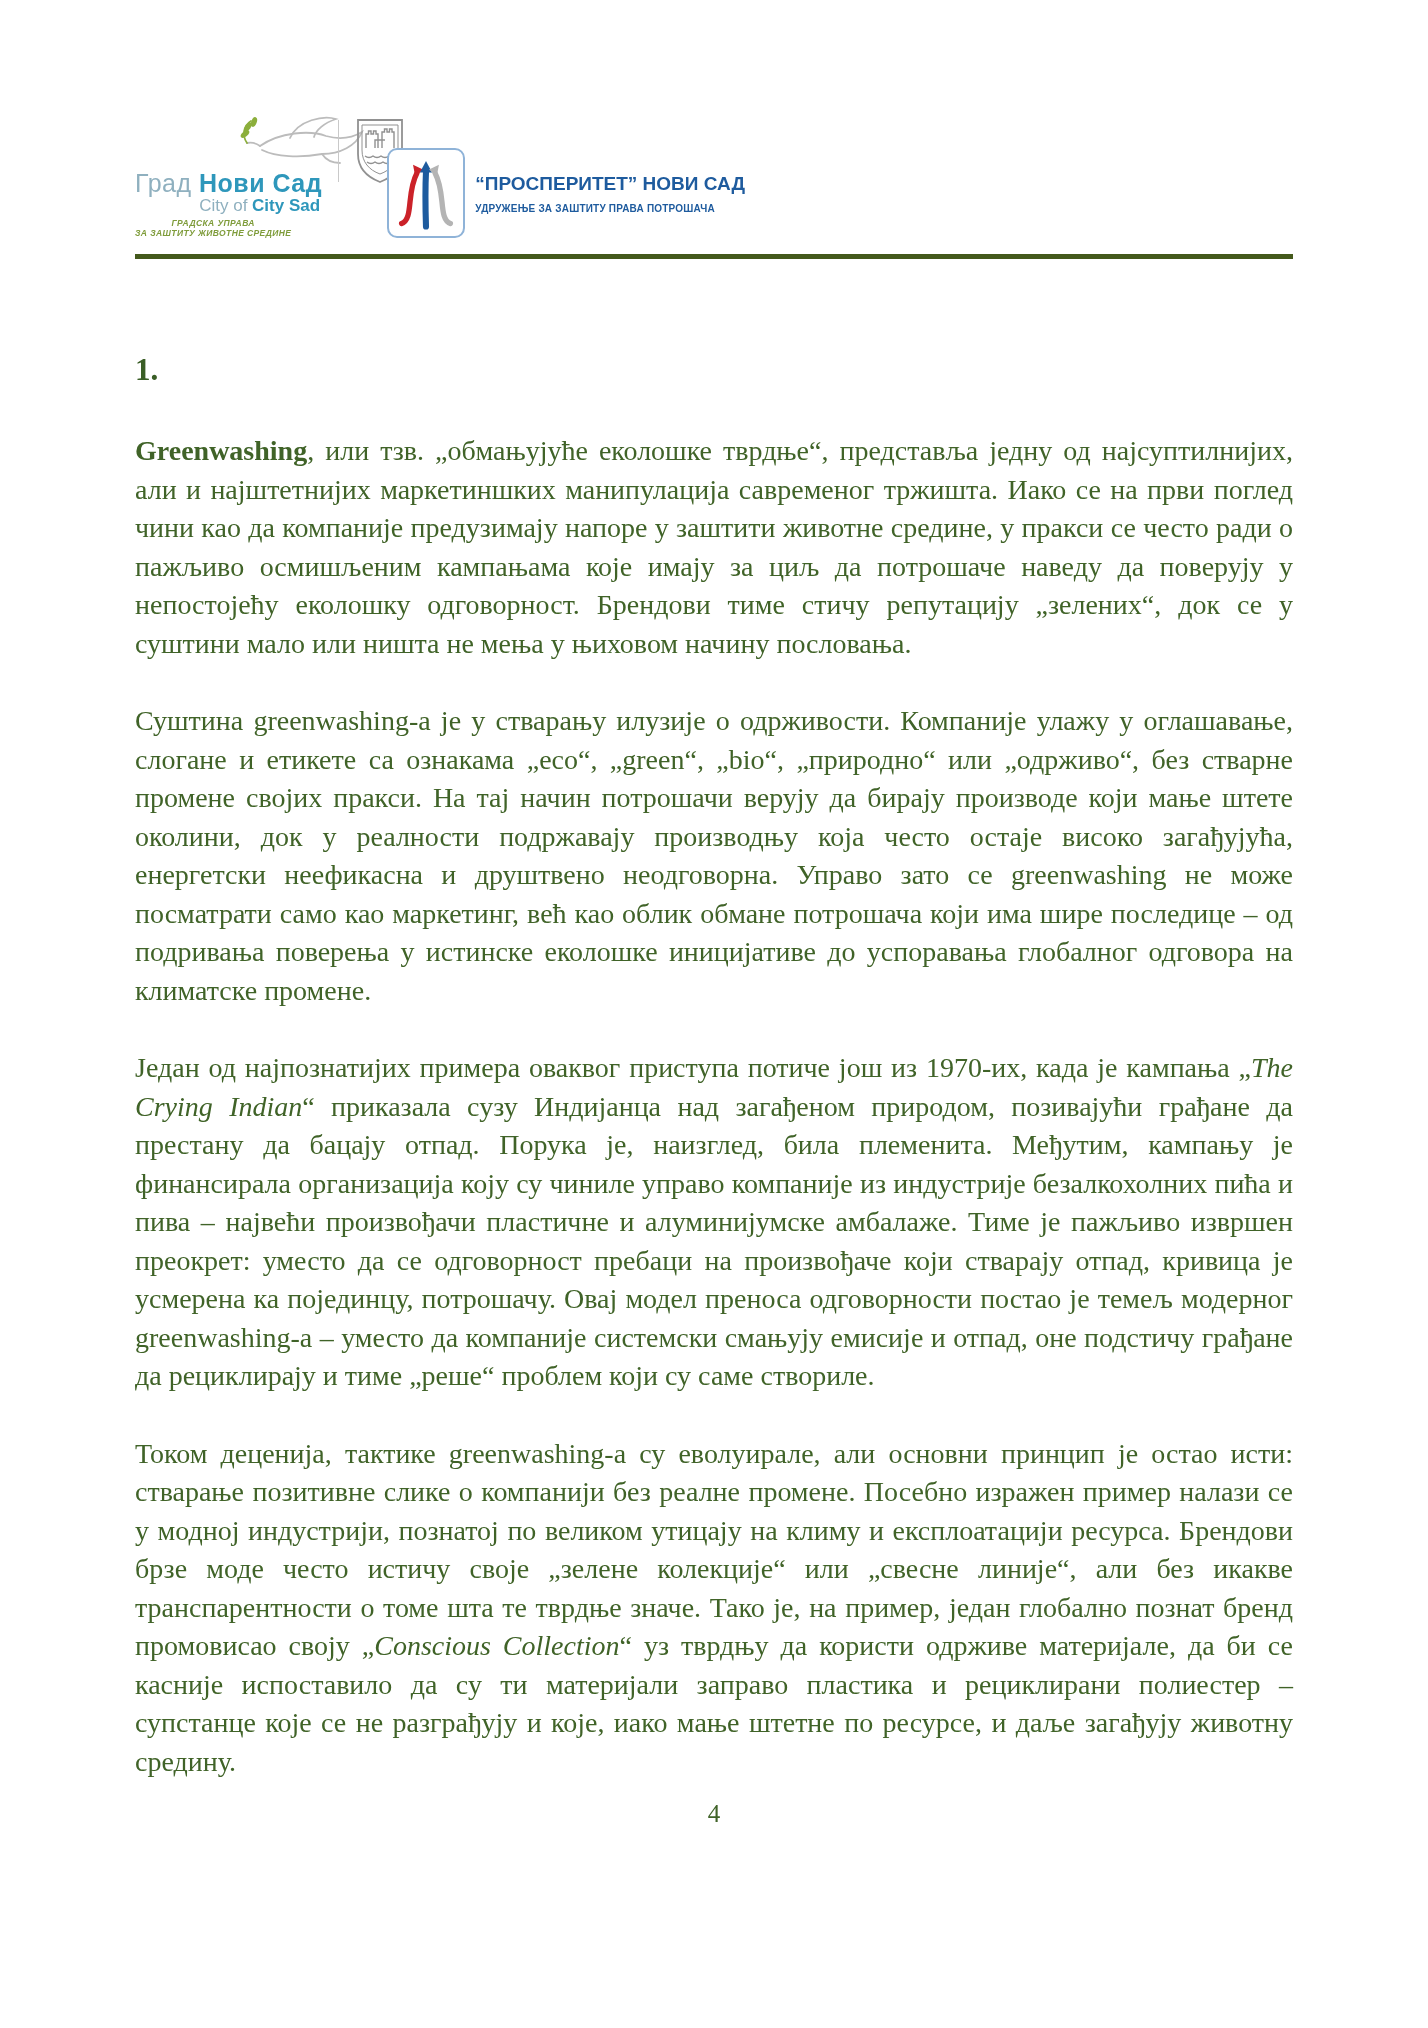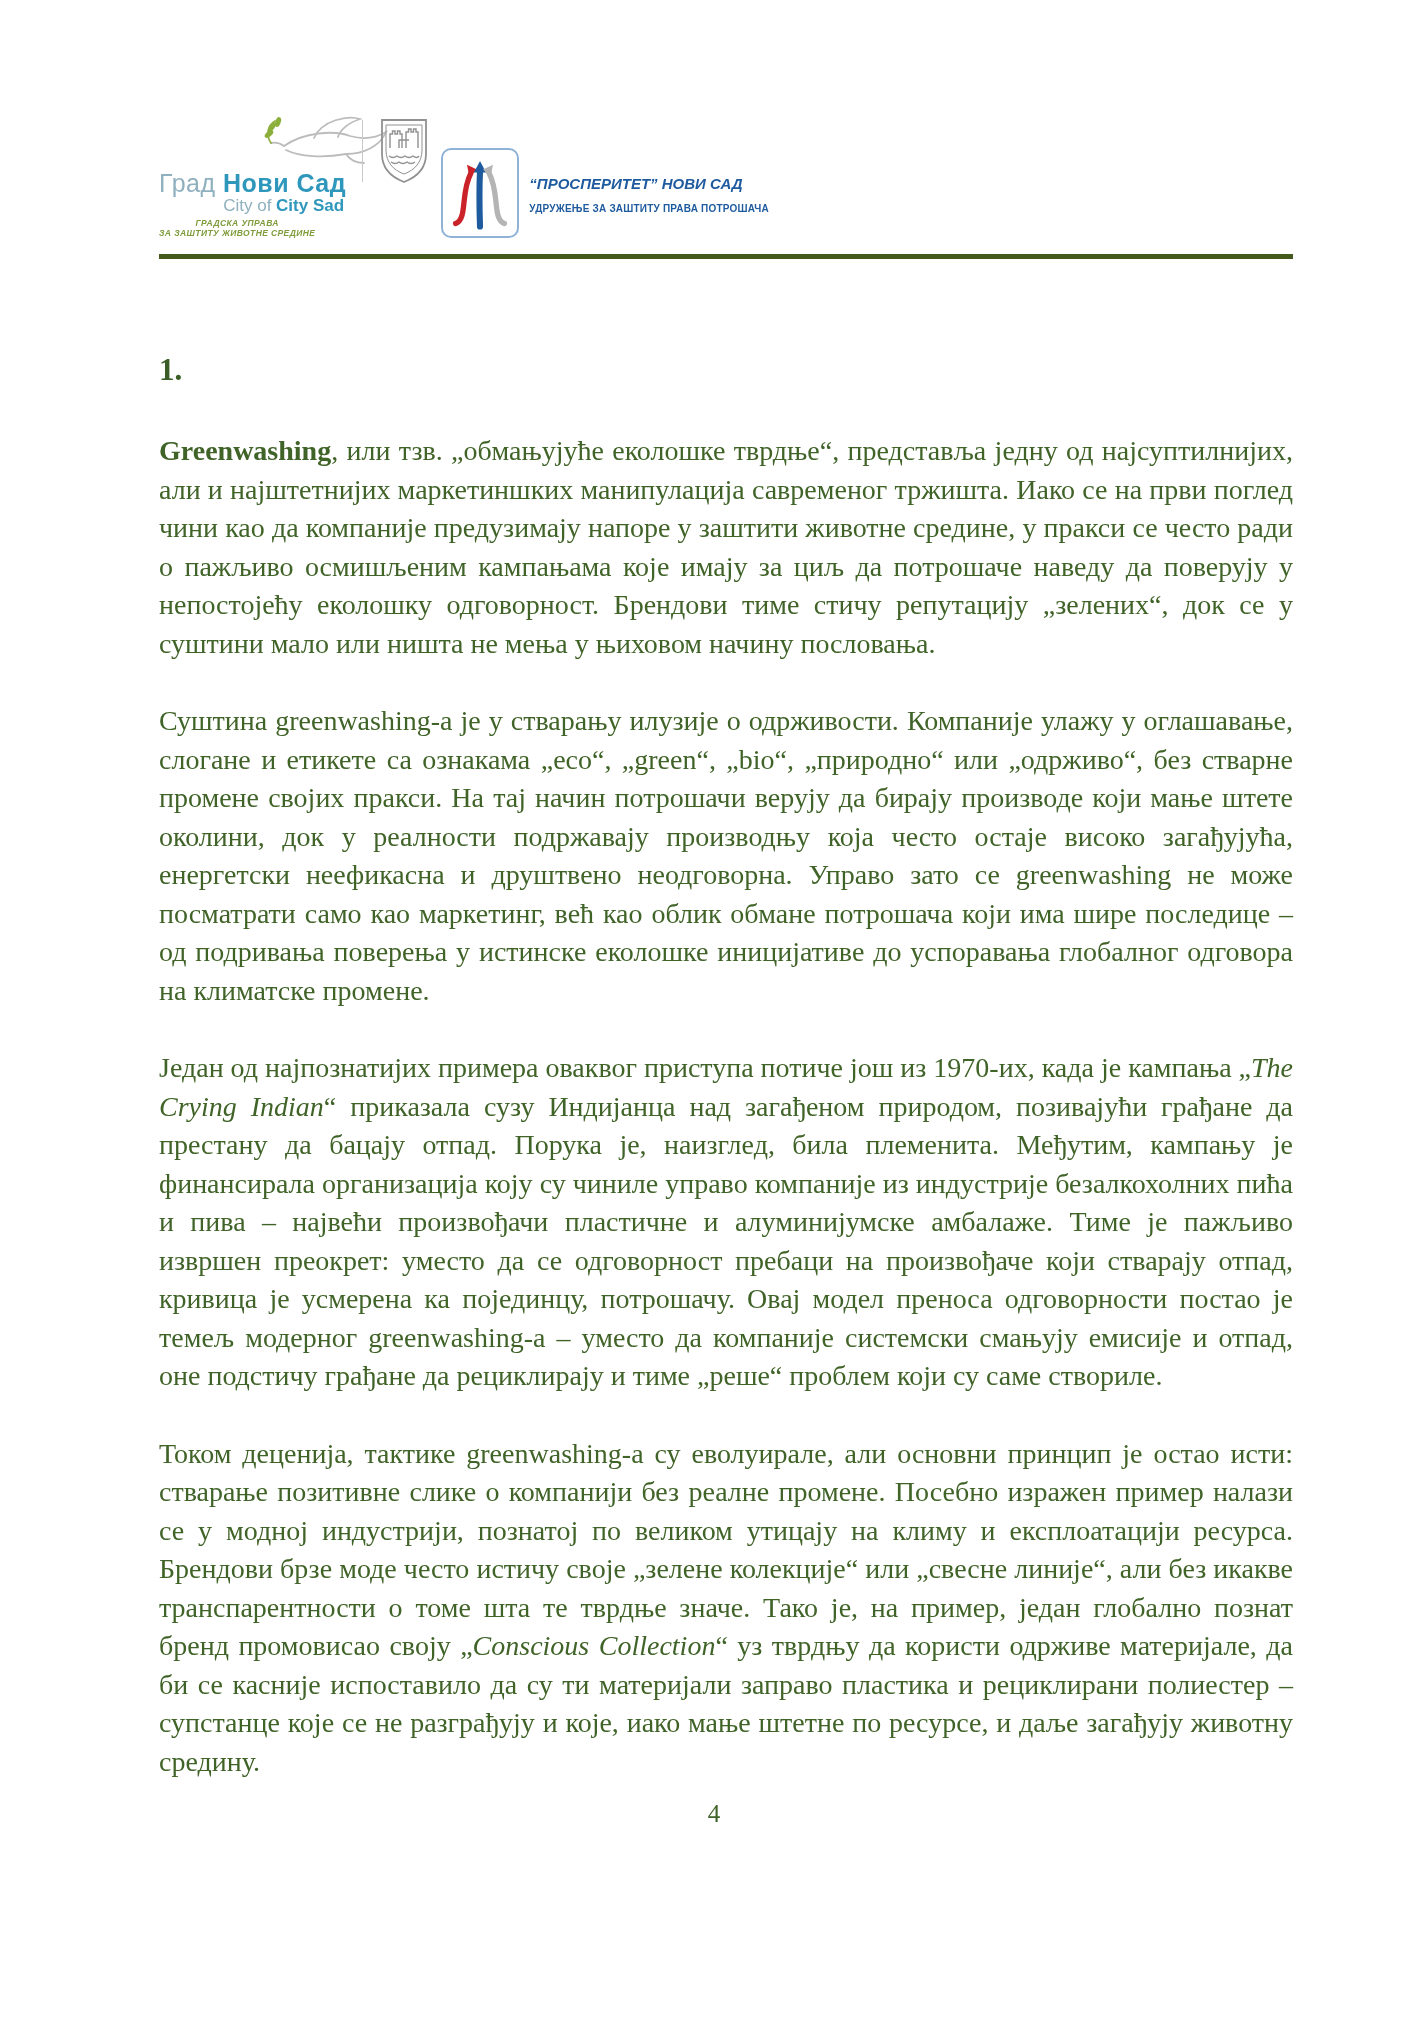--- a/index.html
+++ b/index.html
@@ -16,21 +16,20 @@
   *{margin:0;padding:0;box-sizing:border-box;}
   html,body{background:#e8e8e8;}
   .page{
     position:relative;
     width:1428px;
     height:2028px;
     margin:0 auto;
     background:#ffffff;
     overflow:hidden;
     font-family:"Liberation Serif", serif;
-    padding-left:24px;
   }
   .content{
     padding:0 135px;
   }
   
   .header{
     margin-top:112px;
     display:flex;
     align-items:flex-start;
   }
@@ -114,25 +113,24 @@
     justify-content:center;
     margin-top:36px;
   }
   .pros-text{
     margin-left:10px;
     margin-top:38px;
     font-family:"Liberation Sans", sans-serif;
     color:var(--prosperitet-blue);
   }
   .pros-name{
-    font-size:15px;
+    font-size:19px;
     font-weight:700;
     white-space:nowrap;
     line-height:18px;
-    font-style:italic;
   }
   .pros-sub{
     font-size:10px;
     font-weight:700;
     letter-spacing:.2px;
     white-space:nowrap;
     line-height:11px;
     margin-top:10px;
   }
   

